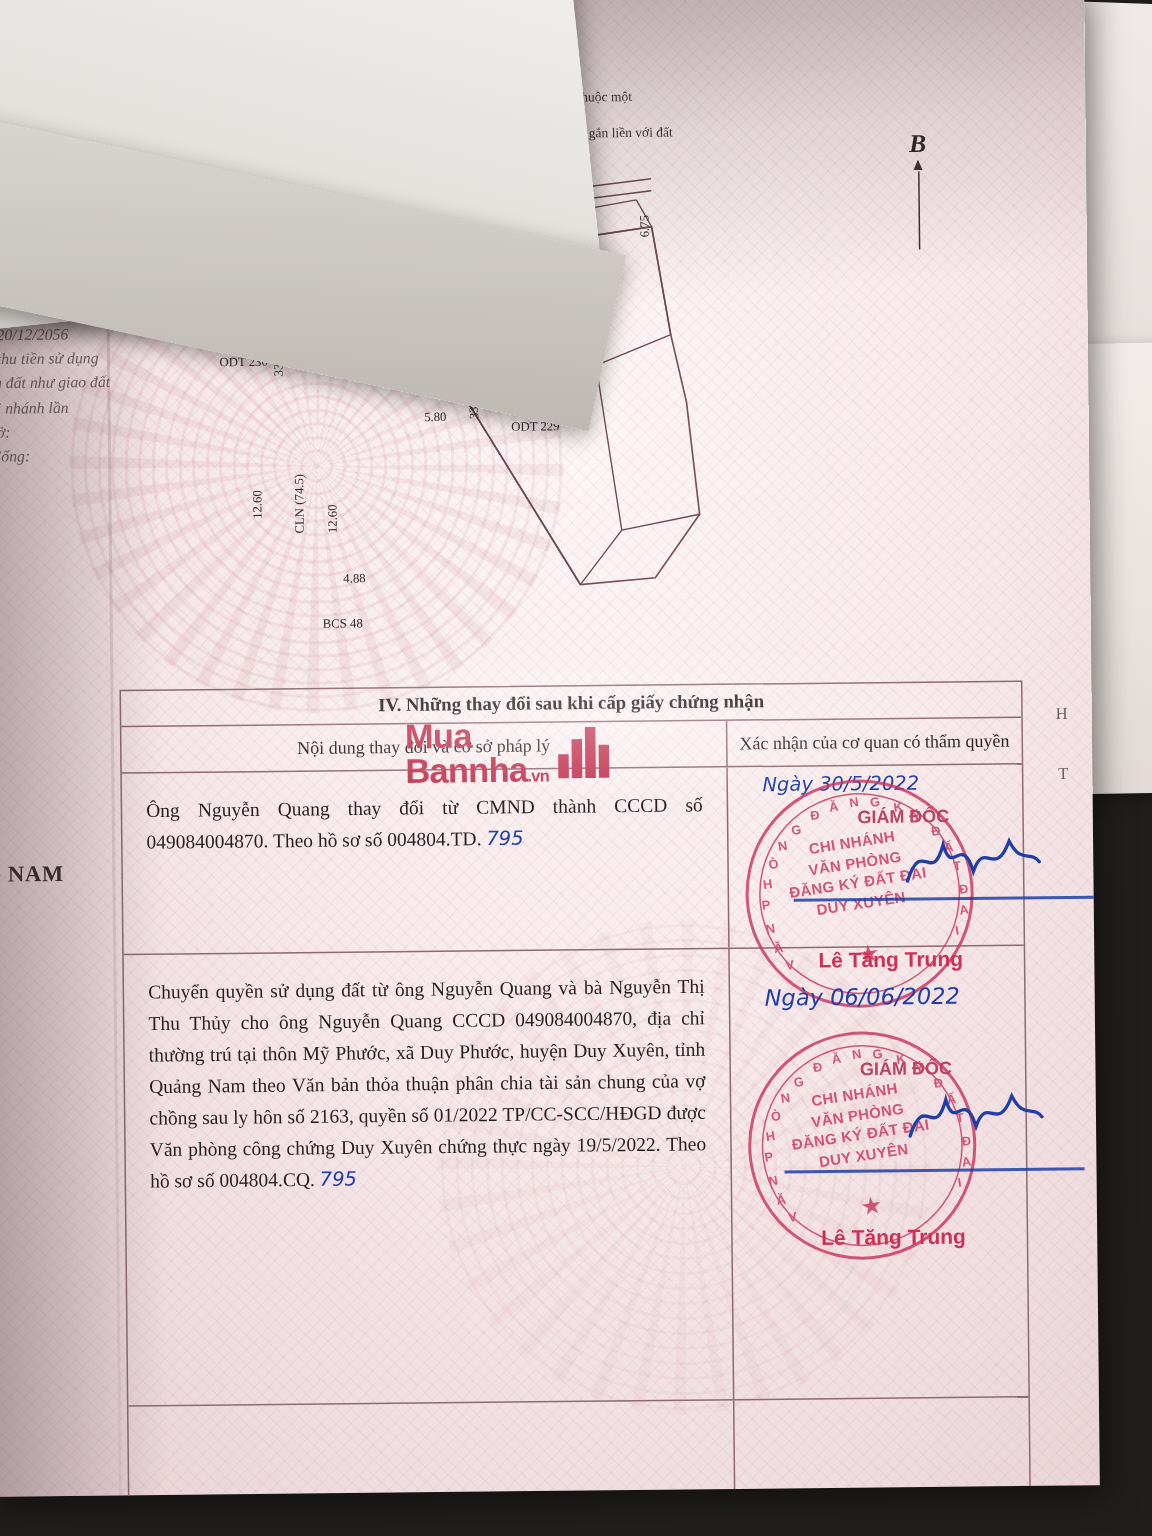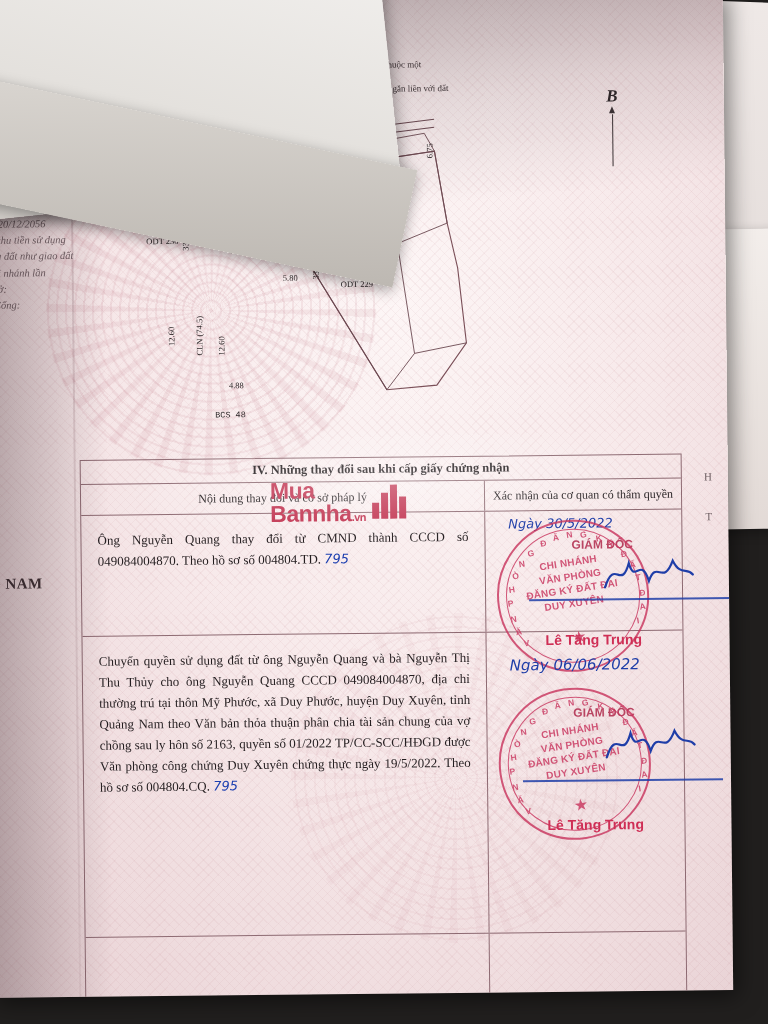--- a/index.html
+++ b/index.html
@@ -462,21 +462,21 @@
 
       
       <div class="dlabel" style="left:52px; top:70px;">Đường Nông Công (R: 3.5m)</div>
       <div class="dlabel" style="left:72px; top:85px;">Lề đã K: 3.5m</div>
 
       <div class="dlabel" style="left:80px; top:110px;">CLN (16.0)</div>
       <div class="dlabel" style="left:11px; top:180px;">ODT 230</div>
       <div class="dlabel" style="left:93px; top:190px;">ODT 100</div>
       <div class="dlabel" style="left:205px; top:225px;">ODT 229</div>
       <div class="dlabel rot" style="left:58px; top:300px;">CLN (74.5)</div>
-      <div class="dlabel" style="left:78px; top:355px;font-family:Liberation Mono, monospace;">BCS 48</div>
+      <div class="dlabel" style="left:78px; top:355px;">BCS 48</div>
 
       <div class="dlabel" style="left:218px; top:100px;">5.30</div>
       <div class="dlabel rot" style="left:222px; top:128px;">5.30</div>
       <div class="dlabel rot" style="left:290px; top:105px;">6.75</div>
       <div class="dlabel rot" style="left:45px; top:195px;">33.00</div>
       <div class="dlabel rot" style="left:130px; top:200px;">34.00</div>
       <div class="dlabel rot" style="left:175px; top:225px;">33.60</div>
       <div class="dlabel rot" style="left:104px; top:165px;">17.40</div>
       <div class="dlabel rot" style="left:30px; top:290px;">12.60</div>
       <div class="dlabel" style="left:147px; top:218px;">5.80</div>

